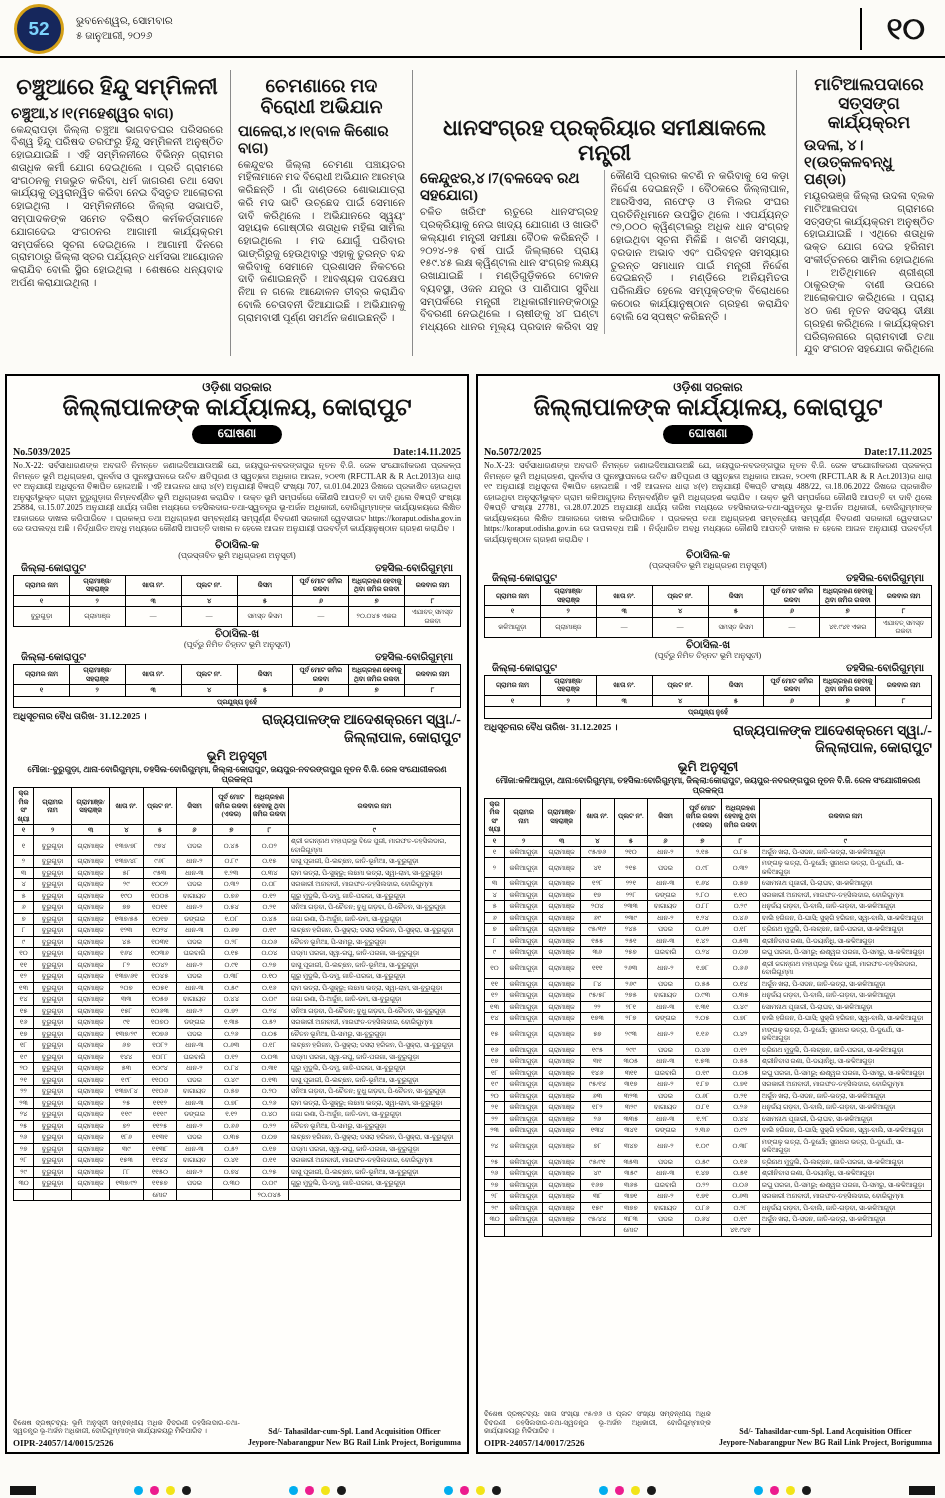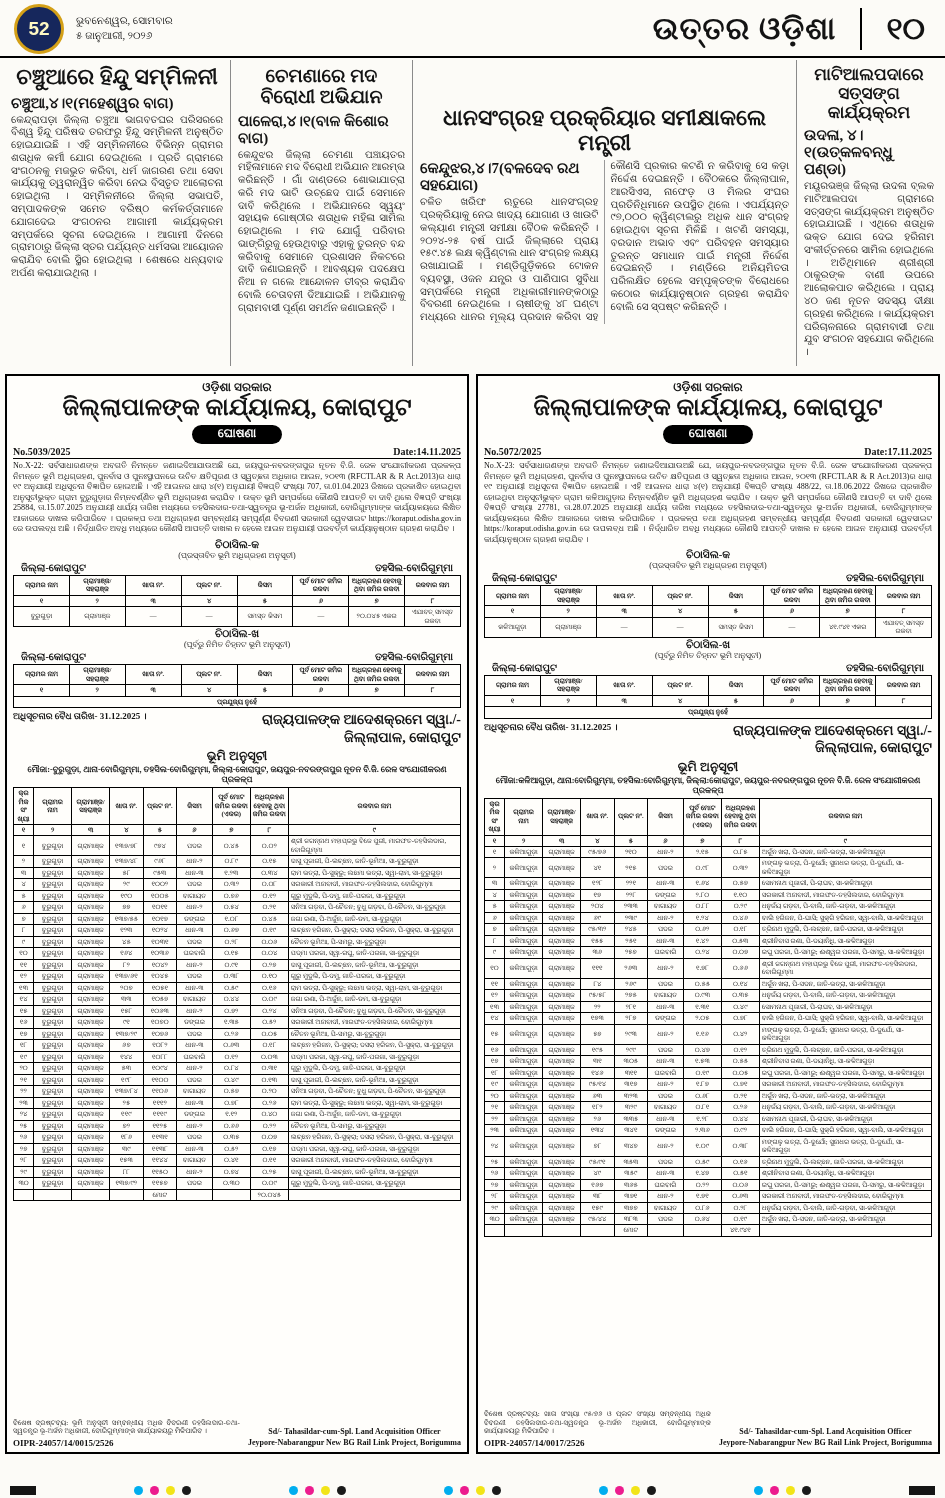--- a/index.html
+++ b/index.html
@@ -3,30 +3,30 @@
 <meta charset="utf-8">
 <style>
   html,body{margin:0;padding:0;}
   body{background:#e8e6e0;}
   .page{position:relative;width:945px;height:1498px;background:#fcfbf7;overflow:hidden;
         font-family:"Liberation Serif","DejaVu Sans",serif;color:#131313;margin:0 auto;}
   
   .masthead{display:flex;align-items:center;gap:12px;height:58px;padding:3px 14px 2px;
             border-bottom:2px solid #000;box-sizing:border-box;}
   .logo-ring{width:44px;height:44px;border-radius:50%;background:#16275c;border:3px solid #d4a017;
-             color:#fef9c3;display:flex;align-items:center;justify-content:center;
+             color:#7dd3fc;display:flex;align-items:center;justify-content:center;
              font-weight:bold;font-size:19px;font-family:"Liberation Sans",sans-serif;}
   .dateline{font-size:10.5px;line-height:1.35;}
   .flexspace{flex:1;}
   .paper-name{font-size:31px;font-weight:bold;letter-spacing:1px;white-space:nowrap;}
   .pageno-divider{width:2px;height:42px;background:#000;margin:0 12px;}
   .page-number{font-size:31px;font-weight:bold;margin-right:6px;}
   
   .articles{display:grid;grid-template-columns:226px 182px 384px 145px;height:310px;
-            overflow:hidden;box-sizing:border-box;padding:2px 4px;}
+            overflow:hidden;box-sizing:border-box;padding:12px 4px;}
   .article{padding:3px 7px;box-sizing:border-box;overflow:hidden;}
   .article + .article{border-left:1px solid #8a8a8a;}
   .headline{font-weight:bold;text-align:center;line-height:1.12;margin:2px 0 5px;}
   .a1 .headline{font-size:22px;}
   .a2 .headline{font-size:19px;}
   .a3 .headline{font-size:22px;margin-top:43px;}
   .a4 .headline{font-size:17px;}
   .byline{font-size:15px;font-weight:bold;margin-bottom:2px;}
   .body-text{font-size:10.3px;text-align:justify;line-height:1.24;margin:0;}
   .a3 .cols{column-count:2;column-gap:12px;column-rule:1px solid #999;}
@@ -76,21 +76,20 @@
 
   <header class="masthead">
     <div class="logo-ring">
       <span>52</span>
     </div>
     <div class="dateline">
       <div>ଭୁବନେଶ୍ୱର, ସୋମବାର</div>
       <div>୫ ଜାନୁଆରୀ, ୨୦୨୬</div>
     </div>
     <div class="flexspace"></div>
-    <div class="paper-name">ଉତ୍ତର ଓଡ଼ିଶା</div>
     <div class="pageno-divider"></div>
     <div class="page-number">୧୦</div>
   </header>
 
   <section class="articles">
     <article class="article a1">
       <h2 class="headline">ଚଞ୍ଚୁଆରେ ହିନ୍ଦୁ ସମ୍ମିଳନୀ</h2>
       <div class="byline">ଚଞ୍ଚୁଆ,୪।୧(ମହେଶ୍ୱର ବାଗ)</div>
       <p class="body-text">କେନ୍ଦ୍ରାପଡ଼ା ଜିଲ୍ଲା ଚଞ୍ଚୁଆ ଭାଗବତଘର ପରିସରରେ ବିଶ୍ୱ ହିନ୍ଦୁ ପରିଷଦ ତରଫରୁ ହିନ୍ଦୁ ସମ୍ମିଳନୀ ଅନୁଷ୍ଠିତ ହୋଇଯାଇଛି । ଏହି ସମ୍ମିଳନୀରେ ବିଭିନ୍ନ ଗ୍ରାମର ଶତାଧିକ କର୍ମୀ ଯୋଗ ଦେଇଥିଲେ । ପ୍ରତି ଗ୍ରାମରେ ସଂଗଠନକୁ ମଜଭୁତ କରିବା, ଧର୍ମ ଜାଗରଣ ତଥା ସେବା କାର୍ଯ୍ୟକୁ ତ୍ୱରାନ୍ୱିତ କରିବା ନେଇ ବିସ୍ତୃତ ଆଲୋଚନା ହୋଇଥିଲା । ସମ୍ମିଳନୀରେ ଜିଲ୍ଲା ସଭାପତି, ସମ୍ପାଦକଙ୍କ ସମେତ ବରିଷ୍ଠ କର୍ମକର୍ତ୍ତାମାନେ ଯୋଗଦେଇ ସଂଗଠନର ଆଗାମୀ କାର୍ଯ୍ୟକ୍ରମ ସମ୍ପର୍କରେ ସୂଚନା ଦେଇଥିଲେ । ଆଗାମୀ ଦିନରେ ଗ୍ରାମଠାରୁ ଜିଲ୍ଲା ସ୍ତର ପର୍ଯ୍ୟନ୍ତ ଧର୍ମସଭା ଆୟୋଜନ କରାଯିବ ବୋଲି ସ୍ଥିର ହୋଇଥିଲା । ଶେଷରେ ଧନ୍ୟବାଦ ଅର୍ପଣ କରାଯାଇଥିଲା ।</p>
     </article>

